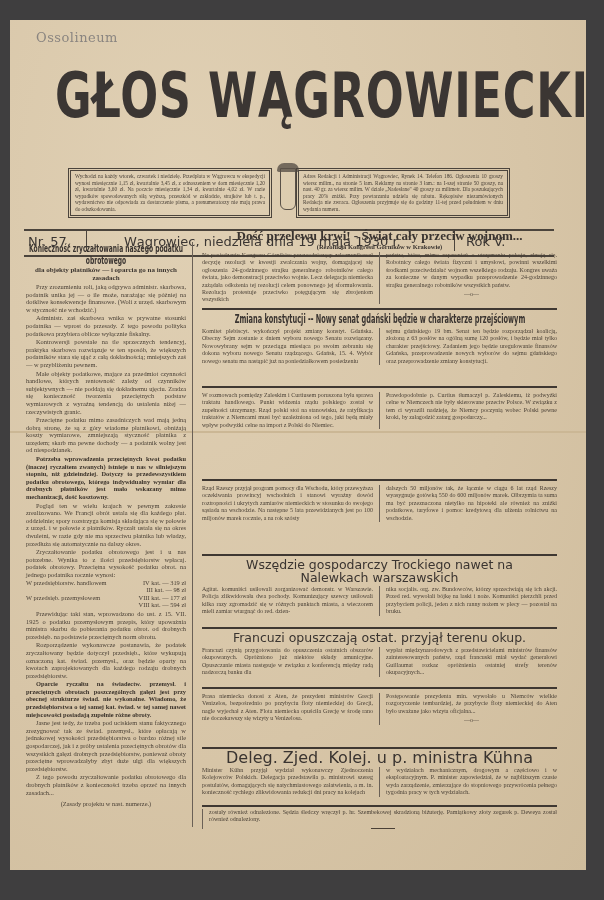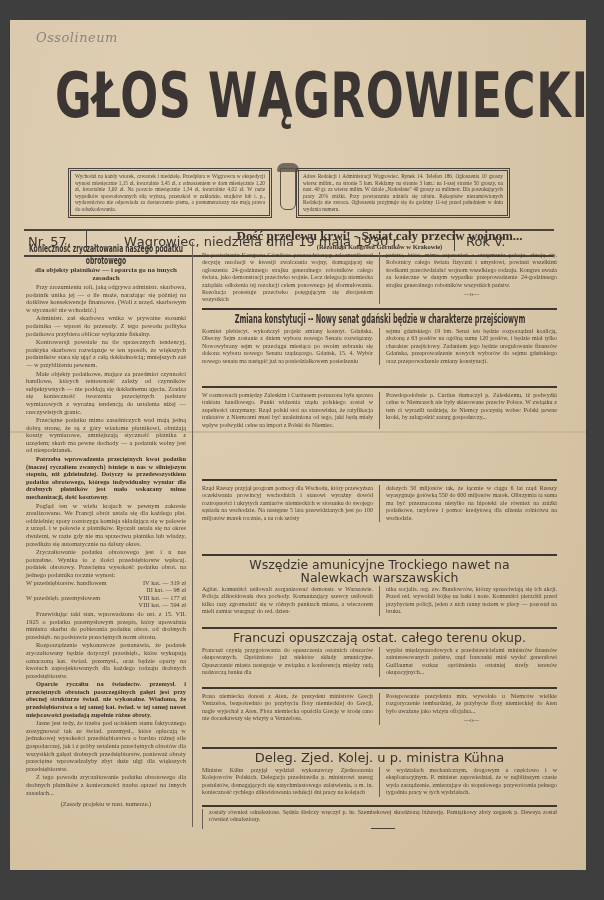--- a/index.html
+++ b/index.html
@@ -1,20 +1,20 @@
 <!DOCTYPE html>
 <html><head>
 <meta charset="utf-8">
 <style>
 *{box-sizing:border-box;margin:0;padding:0}
 html,body{width:604px;height:900px;overflow:hidden;background:#3f3e3f}
 body{position:relative;font-family:"Liberation Serif",serif;color:#3a332b}
 .page{position:absolute;left:10px;top:20px;width:576px;height:850px;background:#d9c8ab;background-image:radial-gradient(ellipse at 30% 20%,#e0d0b4 0%,#d7c5a7 60%,#cfbc9c 100%)}
 .fold{position:absolute;left:0;right:0;top:411px;height:2px;background:#cbb795}
-.hand{position:absolute;left:26px;top:10px;font-family:"DejaVu Serif",serif;font-style:italic;font-size:13px;color:#8a8580;letter-spacing:0.5px}
+.hand{position:absolute;left:26px;top:10px;font-family:"DejaVu Serif",serif;font-size:13px;color:#8a8580;letter-spacing:0.5px}
 .masthead{position:absolute;left:45px;top:47px;width:495px;height:58px;font-family:"DejaVu Sans",sans-serif;font-weight:bold;font-size:62px;line-height:58px;color:#3b3633;letter-spacing:1px;transform:scaleX(0.72);transform-origin:left top;white-space:nowrap}
 .box{position:absolute;border:1px solid #4b443c;outline:1px solid #4b443c;outline-offset:1px;font-size:5.3px;line-height:6.6px;padding:2px 4px;text-align:justify;color:#4a4138}
 .box.left{left:60px;top:150px;width:200px;height:46px}
 .box.right{left:288px;top:150px;width:210px;height:46px}
 .crest{position:absolute;left:270px;top:148px;width:16px;height:42px;border:1px solid #5a5148;border-radius:0 0 6px 6px}
 .crest:before{content:"";position:absolute;left:-4px;top:-6px;width:22px;height:9px;background:#5a5148;border-radius:8px 8px 2px 2px;opacity:.8}
 .dateline{position:absolute;left:14px;top:209px;width:530px;height:28px;border-top:2px solid #4b443c;border-bottom:2px solid #4b443c;font-family:"DejaVu Sans",sans-serif;font-size:13px;color:#3b3633}
 .dateline .nr{position:absolute;left:4px;top:3px}
 .dateline .sep1{position:absolute;left:62px;top:0;width:1px;height:20px;background:#4b443c}
 .dateline .city{position:absolute;left:100px;top:3px}
@@ -136,50 +136,50 @@
   <div class="art" style="top:463px">
     <div class="two">
       <div>Rząd Rzeszy przyjął program pomocy dla Wschodu, który przewyższa oczekiwania prowincyj wschodnich i stanowi wyraźny dowód roztropności i ukrytych zamiarów niemieckich w stosunku do swojego sąsiada na wschodzie. Na następne 5 lata przewidzianych jest po 100 miljonów marek rocznie, a na rok szósty</div>
       <div class="mid"></div>
       <div>dalszych 50 miljonów tak, że łącznie w ciągu 6 lat rząd Rzeszy wyasygnuje gotówką 550 do 600 miljonów marek. Olbrzymia ta suma ma być przeznaczona nietylko na hipoteki ale również na zniżki podatkowe, taryfowe i pomoc kredytową dla ulżenia rolnictwu na wschodzie.</div>
     </div>
   </div>
   <div class="rule" style="top:534px"></div>
 
   <div class="art" style="top:538px">
-    <div class="hd sans" style="font-size:12.5px;line-height:13px;padding:0 20px">Wszędzie amunicyjne Trockiego nawet na Nalewkach warszawskich</div>
+    <div class="hd sans" style="font-size:12.5px;line-height:13px;padding:0 20px">Wszędzie gospodarczy Trockiego nawet na Nalewkach warszawskich</div>
     <div class="two">
       <div>Agitat. komuniści usiłowali zorganizować demonstr. w Warszawie. Policja zlikwidowała dwa pochody. Komunizujący szewcy usiłowali kilka razy zgromadzić się w różnych punktach miasta, a wieczorem mieli zamiar wtargnąć do red. dzien-</div>
       <div class="mid"></div>
       <div>nika socjalis. org. zw. Bundowców, którzy sprzeciwiają się ich akcji. Przed red. wywołali bójkę na laski i noże. Komuniści pierzchli przed przybyciem policji, jeden z nich ranny nożem w plecy — pozostał na bruku.</div>
     </div>
   </div>
   <div class="rule" style="top:607px"></div>
 
   <div class="art" style="top:611px">
-    <div class="hd sans" style="font-size:12.5px;line-height:14px;white-space:nowrap">Francuzi opuszczają ostat. całego terenu okup.</div>
+    <div class="hd sans" style="font-size:12.5px;line-height:14px;white-space:nowrap">Francuzi opuszczają ostat. przyjął terenu okup.</div>
     <div class="two">
       <div>Francuzi czynią przygotowania do opuszczenia ostatnich obszarów okupowanych. Opróżniono już niektóre składy amunicyjne. Opuszczanie miasta następuje w związku z konferencją między radą nadzorczą banku dla</div>
       <div class="mid"></div>
       <div>wypłat międzynarodowych z przedstawicielami ministrów finansów zainteresowanych państw, rząd francuski miał wydać generałowi Guillaumat rozkaz opróżnienia ostatniej strefy terenów okupacyjnych...</div>
     </div>
   </div>
   <div class="rule" style="top:667px"></div>
 
   <div class="art" style="top:671px">
     <div class="two">
       <div>Prasa niemiecka donosi z Aten, że prezydent ministrów Grecji Venizelos, bezpośrednio po przybyciu floty niemieckiej do Grecji, nagle wyjechał z Aten. Flota niemiecka opuściła Grecję w środę rano nie doczekawszy się wizyty u Venizelosa.</div>
       <div class="mid"></div>
       <div><span>Postępowanie prezydenta min. wywołało u Niemców wielkie rozgoryczenie tembardziej, że przybycie floty niemieckiej do Aten było uważane jako wizyta oficjalna...</span><div class="ornament">—o—</div></div>
     </div>
   </div>
   <div class="rule" style="top:727px"></div>
 
   <div class="art" style="top:731px">
-    <div class="hd sans" style="font-size:13px;line-height:14px">Deleg. Zjed. Kolej. u p. ministra Kühna</div>
+    <div class="hd sans" style="font-size:16px;line-height:14px">Deleg. Zjed. Kolej. u p. ministra Kühna</div>
     <div class="two">
       <div>Minister Kühn przyjął wydział wykonawczy Zjednoczenia Kolejowców Polskich. Delegacja przedstawiła p. ministrowi szereg postulatów, domagających się natychmiastowego załatwienia, a m. in. konieczność rychłego zlikwidowania redukcji dni pracy na kolejach</div>
       <div class="mid"></div>
       <div>w wydziałach mechanicznym, drogowym a częściowo i w eksploatacyjnym. P. minister zapowiedział, że w najbliższym czasie wyda zarządzenie, zmierzające do stopniowego przywrócenia pełnego tygodnia pracy w tych wydziałach.</div>
     </div>
   </div>
   <div class="rule" style="top:785px"></div>
 
   <div class="art" style="top:789px">
     <div class="two" style="margin-top:0">

